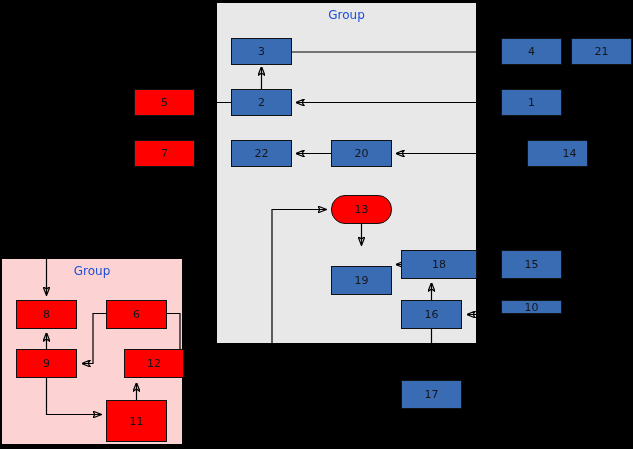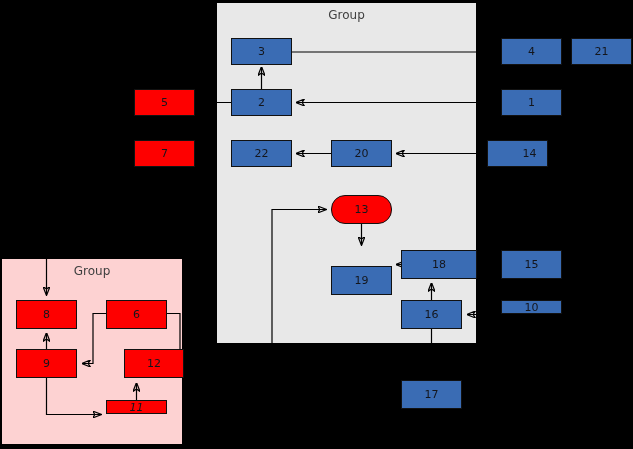--- a/index.html
+++ b/index.html
@@ -23,21 +23,21 @@
     background: #e8e8e8;
   }
   .group-pink {
     background: #fdd2d2;
   }
   .group-label {
     position: absolute;
     width: 100%;
     text-align: center;
     font-size: 12px;
-    color: #404040;
+    color: #1d4ed8;
     top: 5px;
     left: 0;
   }
   .node {
     position: absolute;
     box-sizing: border-box;
     border: 1px solid #111111;
     display: flex;
     align-items: center;
     justify-content: center;
@@ -141,39 +141,39 @@
       </div>
       <div class="node node-blue" style="left: 501px; top: 38px; width: 61px; height: 27px;">
         <span>4</span>
       </div>
       <div class="node node-blue" style="left: 571px; top: 38px; width: 61px; height: 27px;">
         <span>21</span>
       </div>
       <div class="node node-blue" style="left: 501px; top: 89px; width: 61px; height: 27px;">
         <span>1</span>
       </div>
-      <div class="node node-blue" style="left: 487px; top: 140px; width: 61px; height: 27px; padding-left: 24px;">
+      <div class="node node-blue" style="left: 527px; top: 140px; width: 61px; height: 27px; padding-left: 24px;">
         <span>14</span>
       </div>
       <div class="node node-blue" style="left: 501px; top: 250px; width: 61px; height: 29px;">
         <span>15</span>
       </div>
       <div class="node node-blue" style="left: 501px; top: 300px; width: 61px; height: 14px;">
         <span>10</span>
       </div>
       <div class="node node-red" style="left: 16px; top: 300px; width: 61px; height: 29px;">
         <span>8</span>
       </div>
       <div class="node node-red" style="left: 106px; top: 300px; width: 61px; height: 29px;">
         <span>6</span>
       </div>
       <div class="node node-red" style="left: 16px; top: 349px; width: 61px; height: 29px;">
         <span>9</span>
       </div>
       <div class="node node-red" style="left: 124px; top: 349px; width: 60px; height: 29px; text-align: center;">
         <span>12</span>
       </div>
-      <div class="node node-red" style="left: 106px; top: 400px; width: 61px; height: 14px; font-style: italic;">
+      <div class="node node-red" style="left: 106px; top: 400px; width: 61px; height: 42px;">
         <span>11</span>
       </div>
     </div>
 
 </div>
 
 </body></html>

